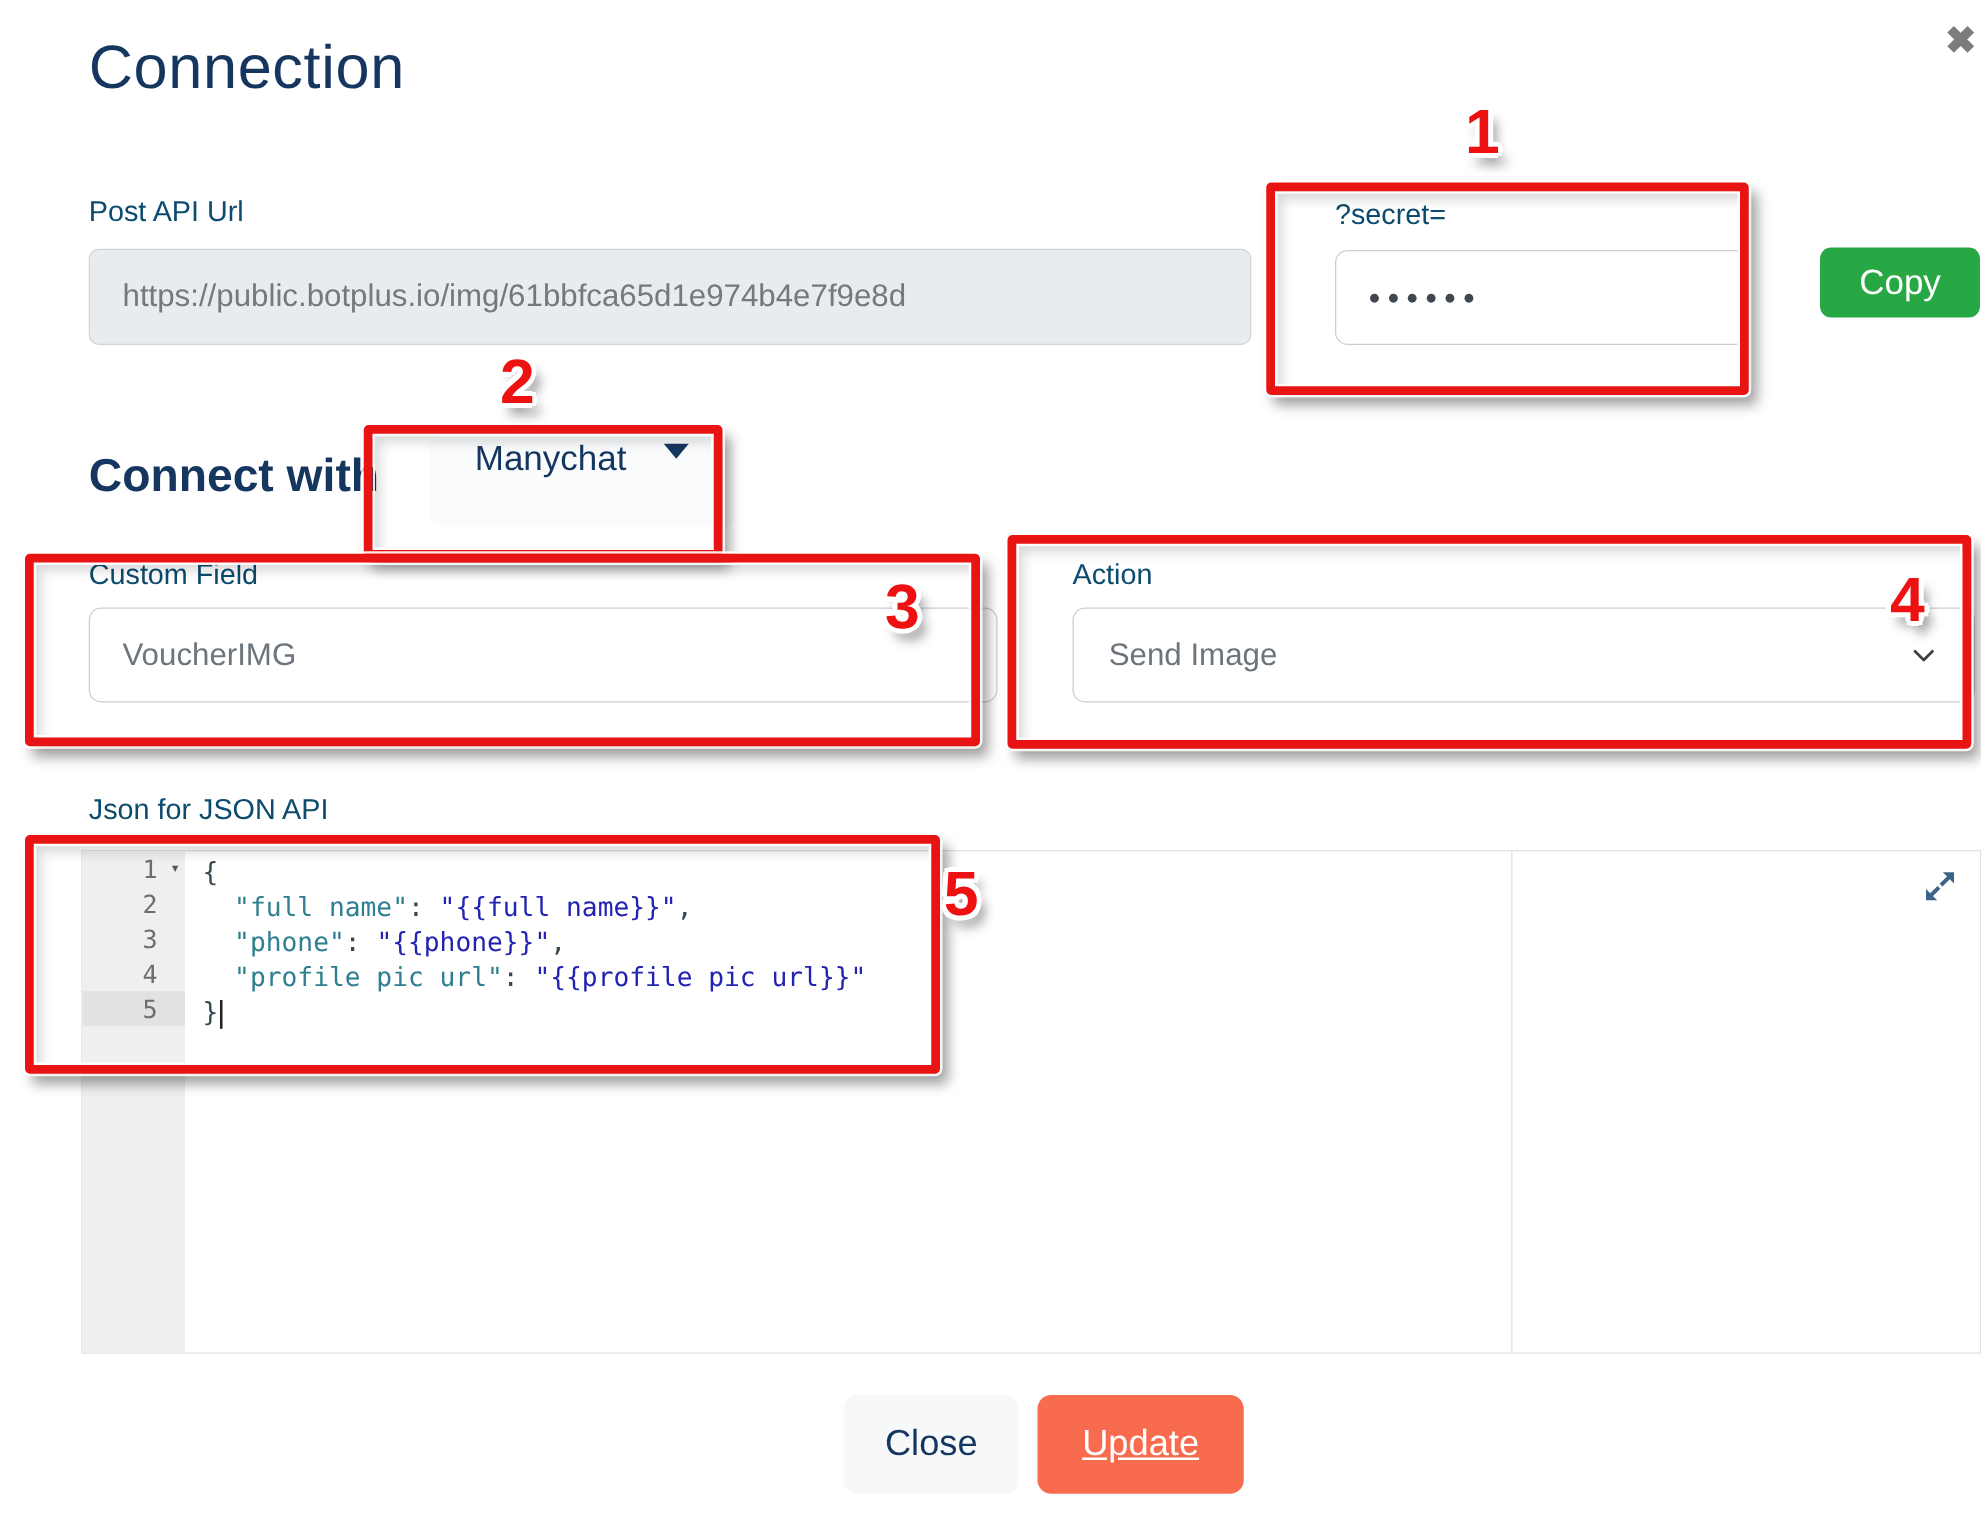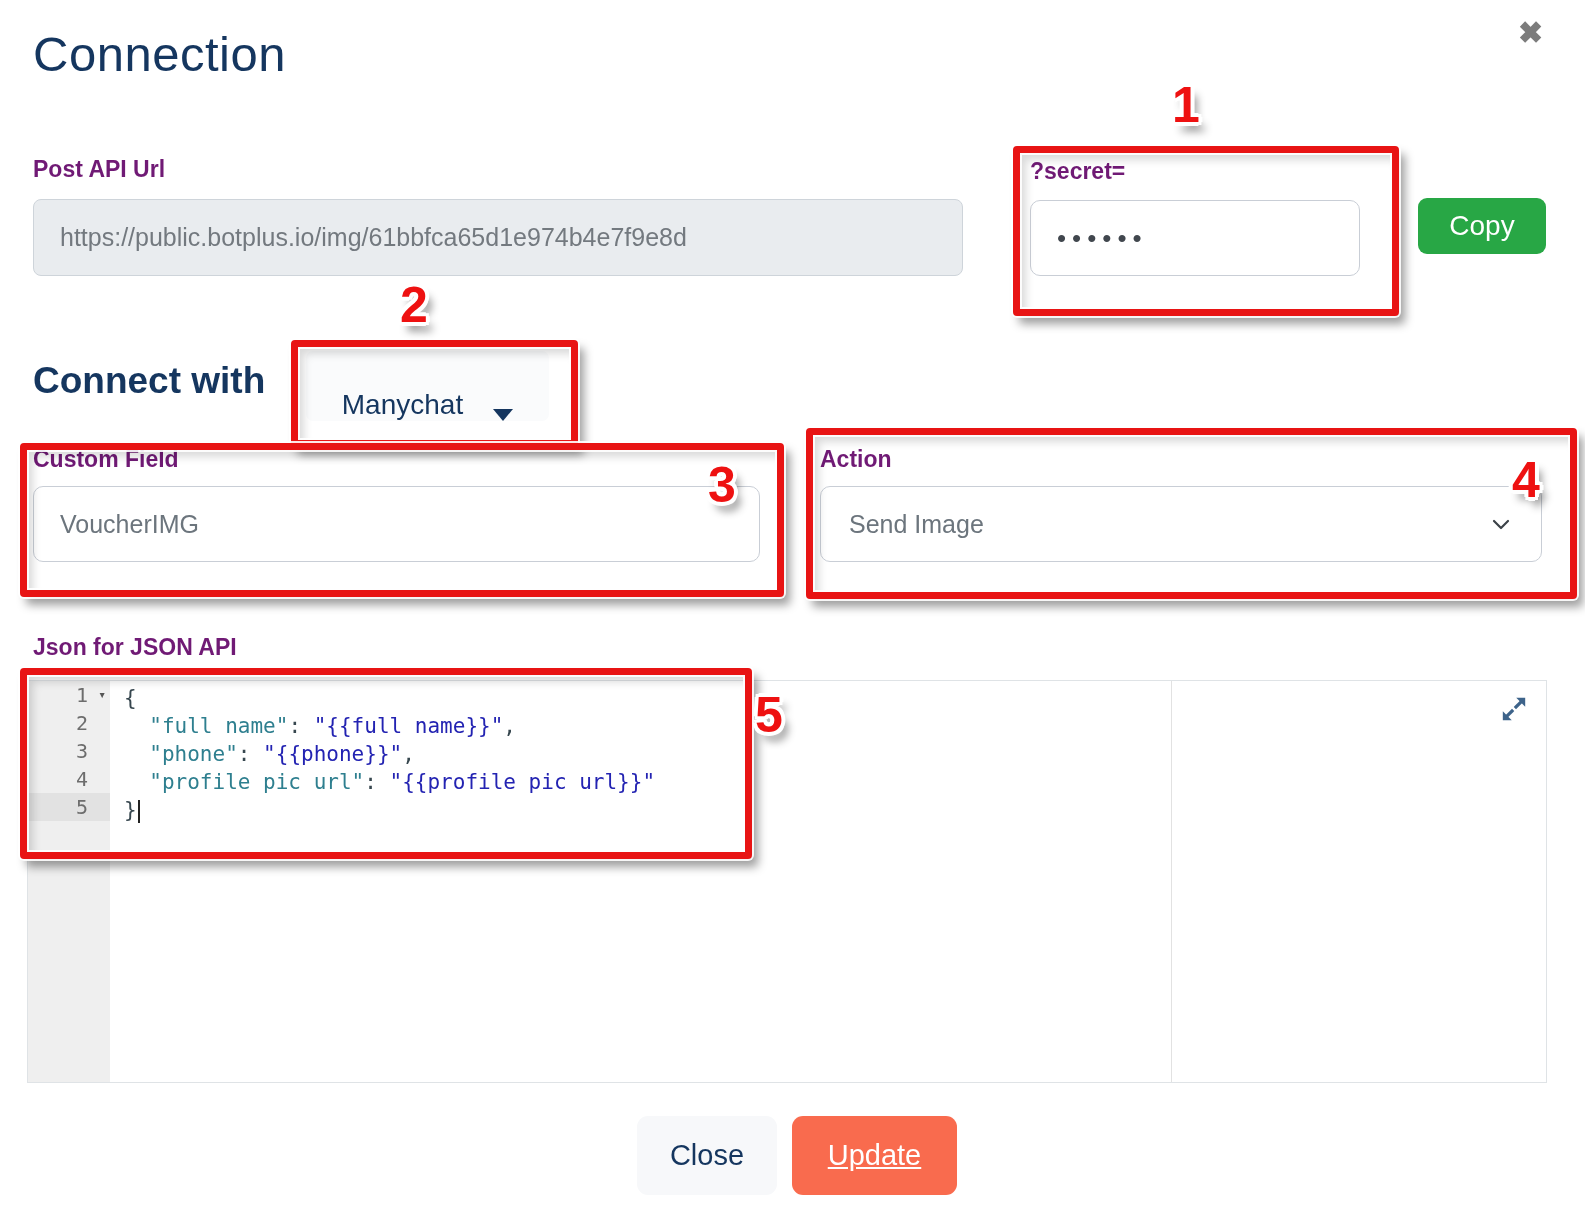--- a/index.html
+++ b/index.html
@@ -1,40 +1,40 @@
 <!DOCTYPE html>
 <html><head>
 <meta charset="utf-8">
 <style>
   html,body{margin:0;padding:0;background:#fff;}
   #screen{
     position:relative;width:1585px;height:1212px;background:#ffffff;overflow:hidden;
     font-family:"Liberation Sans",sans-serif;color:#15365f;
   }
-  .abs{position:absolute;}
+  .abs{position:absolute;margin-left:38px;}
   
   .page-title{left:33px;top:26px;font-size:49px;font-weight:500;letter-spacing:.5px;color:#15365f;}
-  .field-label{font-size:23px;font-weight:700;color:#701a75;}
+  .field-label{font-size:23px;font-weight:400;color:#0c4a6e;}
   .big-label{font-size:37px;font-weight:600;color:#15365f;}
   .close-x{left:1518px;top:18px;font-size:30px;font-weight:700;color:#7c7c7c;cursor:pointer;line-height:1;}
   
   .input{
     box-sizing:border-box;border:1px solid #c9ced6;border-radius:10px;background:#fff;
     font-family:"Liberation Sans",sans-serif;font-size:25px;color:#6c757d;padding:17px 26px;outline:none;
   }
   .input.readonly{background:#e9ecef;border-color:#ced4da;color:#73797f;border-radius:8px;}
   .pw{letter-spacing:6px;font-size:26px;color:#41474e;}
   
   .btn{display:flex;align-items:center;justify-content:center;box-sizing:border-box;border:none;cursor:pointer;
        font-family:"Liberation Sans",sans-serif;border-radius:9px;}
   .btn-copy{left:1418px;top:198px;width:128px;height:56px;background:#28a745;color:#fff;font-size:28px;}
   .btn-close{left:637px;top:1116px;width:140px;height:79px;background:#f7f8fa;color:#15365f;font-size:29px;border-radius:11px;}
   .btn-update{left:792px;top:1116px;width:165px;height:79px;background:#f96b4e;color:#fff;font-size:29px;border-radius:11px;text-decoration:underline;}
   
-  .dd{display:flex;align-items:flex-end;justify-content:center;gap:30px;box-sizing:border-box;cursor:pointer;
+  .dd{display:flex;align-items:flex-start;justify-content:center;gap:30px;box-sizing:border-box;cursor:pointer;
       background:#fafbfc;border-radius:7px;font-size:28px;font-weight:500;color:#15365f;}
   .dd-caret{width:0;height:0;border-left:10px solid transparent;border-right:10px solid transparent;border-top:12px solid #15365f;margin-top:4px;}
   .select{display:flex;align-items:center;box-sizing:border-box;cursor:pointer;background:#fff;
       border:1px solid #c9ced6;border-radius:10px;font-size:25px;color:#6c757d;padding:0 28px;justify-content:space-between;}
   
   .editor{left:27px;top:680px;width:1520px;height:403px;background:#fff;border:1px solid #dfe3e6;box-sizing:border-box;}
   .gutter{position:absolute;left:0;top:0;bottom:0;width:82px;background:#efefef;}
   .gutter-cell{position:relative;height:28px;line-height:28px;text-align:right;padding-right:22px;
       font-family:"DejaVu Sans Mono",monospace;font-size:20px;color:#6d6d6d;box-sizing:border-box;}
   .gutter-cell.active{background:#e2e2e2;}

